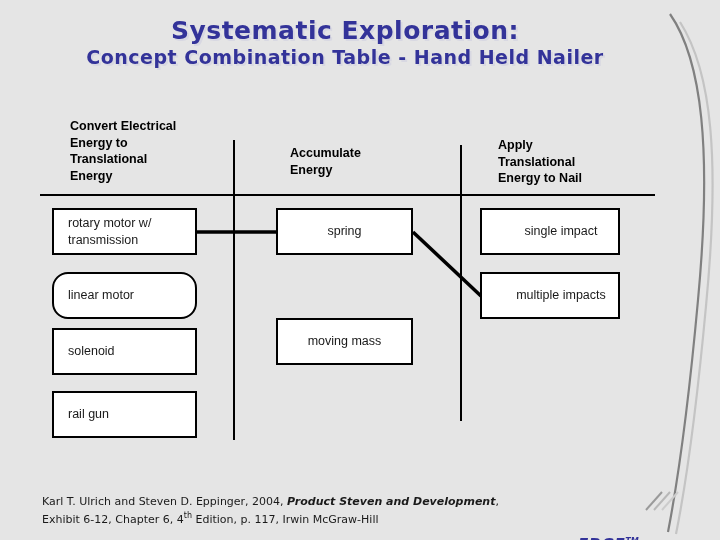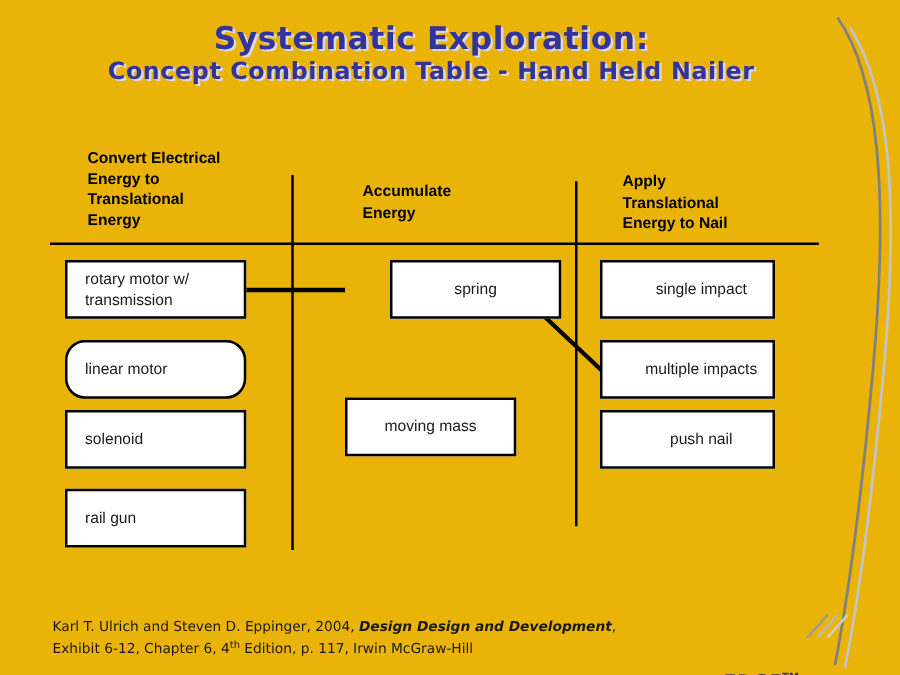--- a/index.html
+++ b/index.html
@@ -10,21 +10,21 @@
     width: 720px;
     height: 540px;
     background: #ffffff;
     font-family: "Liberation Sans", sans-serif;
     overflow: hidden;
   }
   .slide {
     position: relative;
     width: 720px;
     height: 540px;
-    background: #eab308;
+    background: #e5e5e5;
   }
 
   
   .edge-swoosh {
     position: absolute;
     top: 0;
     right: 0;
     width: 80px;
     height: 540px;
     pointer-events: none;
@@ -112,21 +112,21 @@
 
   
   .box-c1 { left: 52px;  width: 145px; height: 47px; }
   .box-c1-r1 { top: 208px; }
   .box-c1-r2 { top: 272px; border-radius: 16px; }
   .box-c1-r3 { top: 328px; }
   .box-c1-r4 { top: 391px; }
 
   
   .box-c2 { left: 276px; width: 137px; height: 47px; }
-  .box-c2-r1 { top: 208px; margin-left: 36px; }
+  .box-c2-r1 { top: 208px; }
   .box-c2-r2 { top: 272px; margin-top: 46px; }
 
   
   .box-c3 { left: 480px; width: 140px; height: 47px; padding-left: 28px; }
   .box-c3-r1 { top: 208px; }
   .box-c3-r2 { top: 272px; }
   .box-c3-r3 { top: 328px; }
 
   .connector-layer {
     position: absolute;
@@ -216,25 +216,24 @@
 transmission</div>
     <div class="concept-box box-c1 box-c1-r2 align-left">linear motor</div>
     <div class="concept-box box-c1 box-c1-r3 align-left">solenoid</div>
     <div class="concept-box box-c1 box-c1-r4 align-left">rail gun</div>
 
     <div class="concept-box box-c2 box-c2-r1">spring</div>
     <div class="concept-box box-c2 box-c2-r2">moving mass</div>
 
     <div class="concept-box box-c3 box-c3-r1">single impact</div>
     <div class="concept-box box-c3 box-c3-r2">multiple impacts</div>
-    <div class="concept-box box-c3 box-c3-r3">push nail</div>
   </div>
 
   <div class="citation">
-    <span>Karl T. Ulrich and Steven D. Eppinger, 2004, </span><span class="italic">Design Design and Development</span><span>,</span><br>
+    <span>Karl T. Ulrich and Steven D. Eppinger, 2004, </span><span class="italic">Product Steven and Development</span><span>,</span><br>
     <span>Exhibit 6-12, Chapter 6, 4</span><sup>th</sup><span> Edition, p. 117, Irwin McGraw-Hill</span>
   </div>
 
   <div class="edge-logo">
     <span>EDGE</span><span class="tm">TM</span>
   </div>
 
   <svg class="edge-marks" viewBox="0 0 48 28">
     <line x1="6" y1="22" x2="22" y2="4" stroke="#9a9a9a" stroke-width="2"></line>
     <line x1="14" y1="22" x2="30" y2="4" stroke="#b8b8b8" stroke-width="2"></line>

